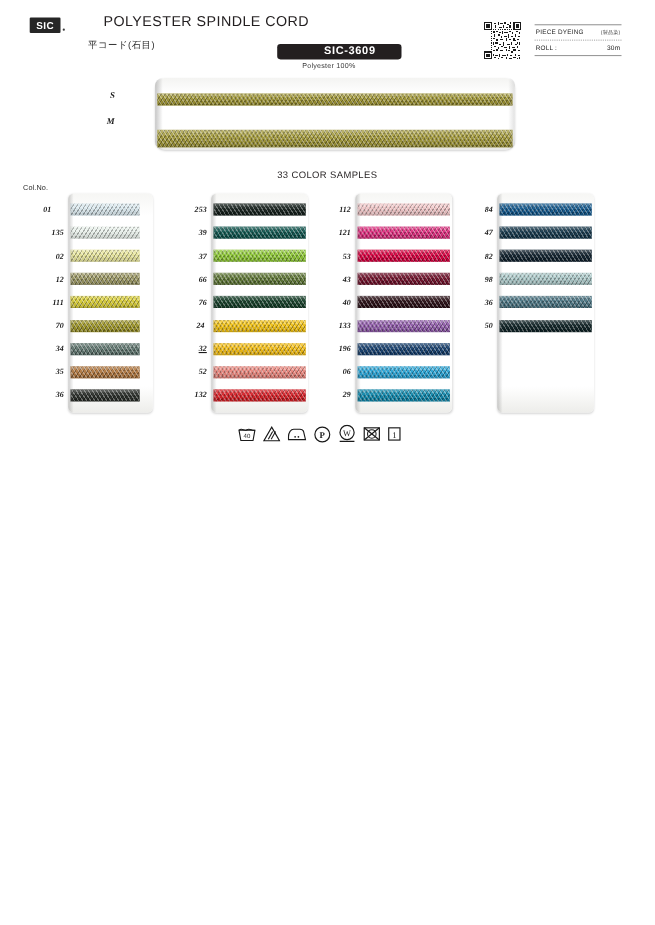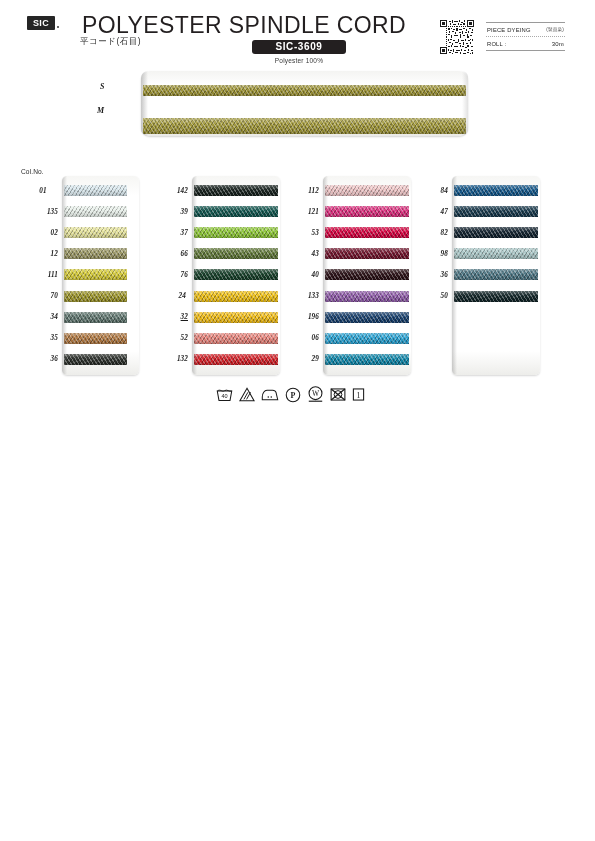--- a/index.html
+++ b/index.html
@@ -17,34 +17,34 @@
     background:#262626;border-radius:1px;
     display:flex;align-items:center;justify-content:center;
   }
   .sic-logo span{
     color:#fff;font-size:9px;font-weight:bold;letter-spacing:.4px;
     font-family:"Liberation Sans",sans-serif;line-height:1;
   }
   .sic-dot{position:absolute;left:57px;top:26px;width:2px;height:2px;background:#3a3a3a;border-radius:50%;}
 
   .title{
-    position:absolute;left:82px;top:12px;
-    font-size:23px;letter-spacing:.4px;color:#231f20;
+    position:absolute;left:94px;top:12px;
+    font-size:13px;letter-spacing:.4px;color:#231f20;
     font-family:"Liberation Sans",sans-serif;font-weight:400;
     white-space:nowrap;
   }
   .subtitle-jp{
     position:absolute;left:80px;top:36px;font-size:8.5px;color:#2b2b2b;
     letter-spacing:.5px;white-space:nowrap;
   }
 
   .code-badge{
     position:absolute;left:252px;top:40px;width:94px;height:14px;
     background:#231f20;border-radius:3px;
-    display:flex;align-items:center;justify-content:center;
+    display:flex;align-items:center;justify-content:center;padding-left:19px;
   }
   .code-badge span{
     color:#fff;font-size:10px;font-weight:bold;letter-spacing:.6px;line-height:1;
   }
   .composition{
     position:absolute;left:252px;top:57px;width:94px;text-align:center;
     font-size:6.5px;color:#3a3a3a;letter-spacing:.2px;
   }
 
   
@@ -309,20 +309,21 @@
       <div class="shade"></div>
     </div>
     <div class="hero-cord hero-m braid" id="hero-m" style="background: rgb(160, 151, 56);">
       <div class="tex"></div>
       <div class="shade"></div>
     </div>
   </div>
   <div class="hero-label hl-s">S</div>
   <div class="hero-label hl-m">M</div>
 
+  <div class="samples-title">33 COLOR SAMPLES</div>
   <div class="colno">Col.No.</div>
 
   <div class="card" id="card-1"></div>
   <div class="card" id="card-2"></div>
   <div class="card" id="card-3"></div>
   <div class="card" id="card-4"></div>
 
   <div id="swatch-layer">
       <div class="swatch braid sw-narrow" style="left: 64px; top: 185px; background: rgb(215, 230, 236);">
         <div class="tex"></div>
@@ -366,21 +367,21 @@
       <div class="collabel" style="left: 28px; top: 334.2px;">35</div>
       <div class="swatch braid sw-narrow" style="left: 64px; top: 353.8px; background: rgb(43, 47, 42);">
         <div class="tex"></div>
         <div class="shade"></div>
       </div>
       <div class="collabel" style="left: 28px; top: 355.3px;">36</div>
       <div class="swatch braid sw-wide" style="left: 194px; top: 185px; background: rgb(22, 33, 29);">
         <div class="tex"></div>
         <div class="shade"></div>
       </div>
-      <div class="collabel" style="left: 158px; top: 186.5px;">142</div>
+      <div class="collabel" style="left: 158px; top: 186.5px;">253</div>
       <div class="swatch braid sw-wide" style="left: 194px; top: 206.1px; background: rgb(16, 86, 79);">
         <div class="tex"></div>
         <div class="shade"></div>
       </div>
       <div class="collabel" style="left: 158px; top: 207.6px;">39</div>
       <div class="swatch braid sw-wide" style="left: 194px; top: 227.2px; background: rgb(140, 199, 51);">
         <div class="tex"></div>
         <div class="shade"></div>
       </div>
       <div class="collabel" style="left: 158px; top: 228.7px;">37</div>

